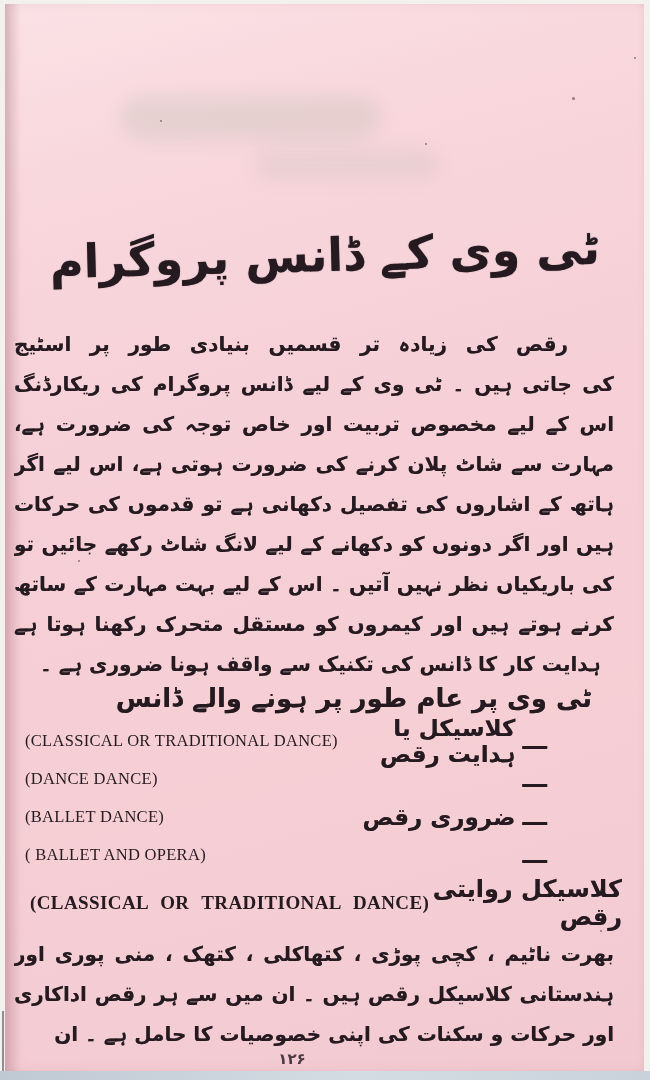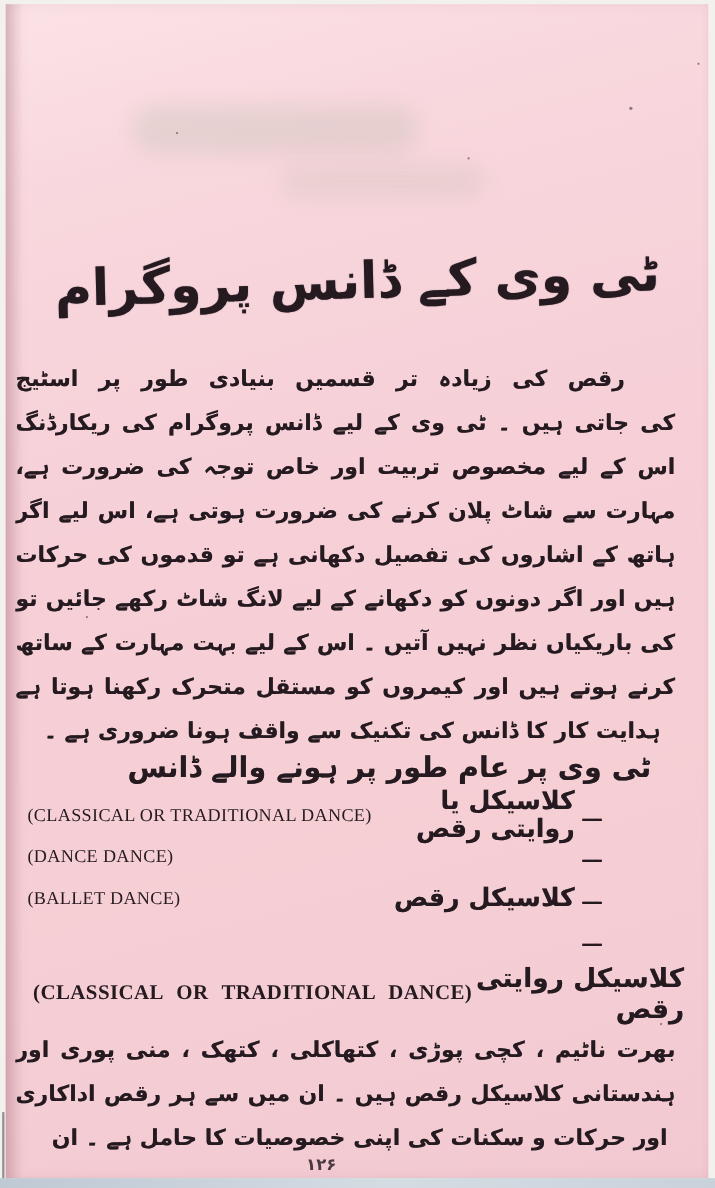--- a/index.html
+++ b/index.html
@@ -43,39 +43,39 @@
   .para{position:absolute;left:14px;width:600px;}
   .p1{top:324px;}
   .p2{top:404px;}
   .p3{top:934px;}
   .line{
     font-size:20px;line-height:40px;height:40px;overflow:hidden;
     text-align:justify;text-align-last:justify;
     text-shadow:0 0 .4px rgba(36,26,32,.55);
   }
   .line.first{padding-right:46px;}
-  .line.endleft{text-align:center;text-align-last:left;padding-left:26px;}
+  .line.endleft{text-align:right;text-align-last:left;padding-left:26px;}
   .subhead{
     position:absolute;top:676px;left:0;width:650px;height:44px;
     padding-left:58px;box-sizing:border-box;
     text-align:center;font-size:26px;line-height:44px;
     text-shadow:0 0 .6px rgba(36,26,32,.6);
   }
   
   .dance-list{position:absolute;top:722px;left:25px;width:600px;}
   .dl-row{display:flex;align-items:center;height:38px;}
   .dl-eng{
     font-family:"Liberation Serif","DejaVu Serif",serif;
     font-size:16.5px;letter-spacing:.3px;color:#241a20;white-space:nowrap;
   }
   .dl-urdu{
     margin-left:auto;margin-right:78px;display:flex;align-items:center;gap:7px;
     font-size:23px;text-shadow:0 0 .5px rgba(36,26,32,.6);
   }
-  .dl-dash{font-weight:bold;font-size:17px;line-height:10px;}
+  .dl-dash{font-weight:bold;font-size:24px;line-height:10px;}
   
   .sechead{position:absolute;top:880px;left:30px;width:592px;height:46px;display:flex;align-items:center;}
   .sh-eng{
     font-family:"Liberation Serif","DejaVu Serif",serif;font-weight:bold;
     font-size:19px;word-spacing:7px;letter-spacing:.4px;white-space:nowrap;
   }
   .sh-urdu{margin-left:auto;font-size:24px;text-shadow:0 0 .6px rgba(36,26,32,.6);}
   
   .pagenum{
     position:absolute;top:1050px;left:0;width:584px;text-align:center;
@@ -116,37 +116,38 @@
   <div class="line endleft ink urdu">ہدایت کار کا ڈانس کی تکنیک سے واقف ہونا ضروری ہے ۔</div>
 </div>
 
 <div class="subhead ink urdu">ٹی وی پر عام طور پر ہونے والے ڈانس</div>
 
 <div class="dance-list">
   <div class="dl-row">
     <span class="dl-eng">(CLASSICAL OR TRADITIONAL DANCE)</span>
     <span class="dl-urdu ink urdu">
         <span class="dl-dash">ـــ</span>
-        <span>کلاسیکل یا روایتی رقص</span>
+        <span>کلاسیکل یا ہدایت رقص</span>
       </span>
   </div>
   <div class="dl-row">
     <span class="dl-eng">(DANCE DANCE)</span>
     <span class="dl-urdu ink urdu">
         <span class="dl-dash">ـــ</span>
       </span>
   </div>
   <div class="dl-row">
     <span class="dl-eng">(BALLET DANCE)</span>
     <span class="dl-urdu ink urdu">
         <span class="dl-dash">ـــ</span>
-        <span>کلاسیکل رقص</span>
+        <span>ضروری رقص</span>
       </span>
   </div>
   <div class="dl-row">
+    <span class="dl-eng">( BALLET AND OPERA)</span>
     <span class="dl-urdu ink urdu">
         <span class="dl-dash">ـــ</span>
       </span>
   </div>
 </div>
 
 <div class="sechead">
   <span class="sh-eng ink">(CLASSICAL OR TRADITIONAL DANCE)</span>
   <span class="sh-urdu ink urdu">کلاسیکل روایتی رقص</span>
 </div>

